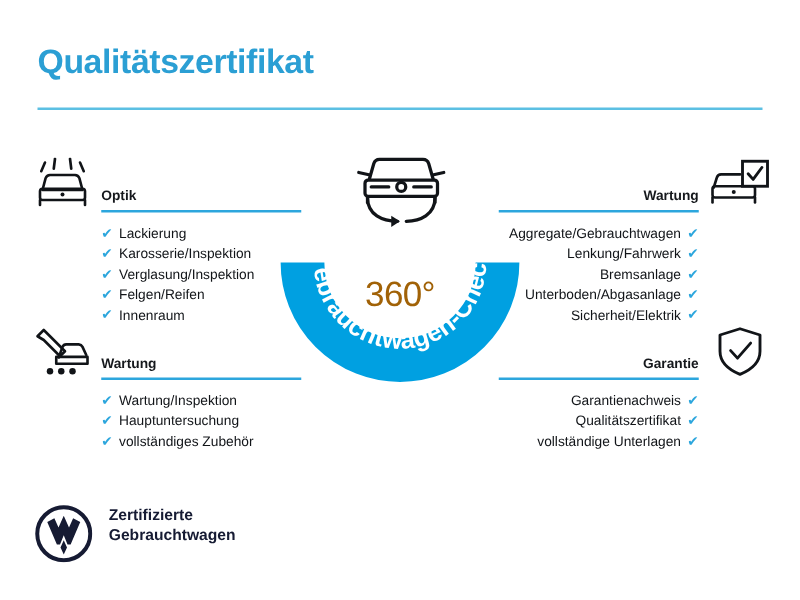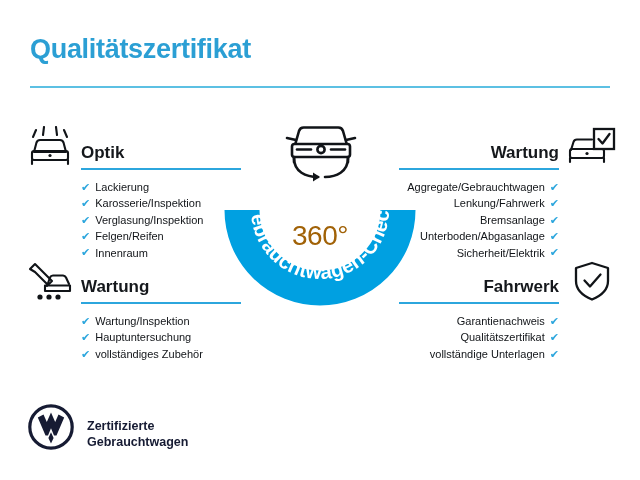--- a/index.html
+++ b/index.html
@@ -52,21 +52,21 @@
   .sec-technik  { left: 356px; top: 126px; width: 260px; }
   .sec-garantie { left: 356px; top: 260px; width: 260px; }
 
   .sec-head {
     position: relative;
     height: 46px;
   }
   .sec-title {
     position: absolute;
     bottom: 9px;
-    font-size: 17px;
+    font-size: 11px;
     font-weight: bold;
     color: #15181c;
     white-space: nowrap;
   }
   .left .sec-title  { left: 57px; }
   .right .sec-title { right: 57px; }
 
   .sec-rule {
     position: absolute;
     bottom: 2px;
@@ -147,21 +147,21 @@
     height: 72px;
   }
   .badge-car svg { display: block; width: 100%; height: 100%; }
 
   
   .footer {
     position: absolute;
     left: 28px;
     top: 404px;
     display: flex;
-    align-items: flex-end;
+    align-items: flex-start;
   }
   .vw-logo { width: 46px; height: 46px; }
   .vw-logo svg { display: block; width: 100%; height: 100%; }
   .footer-text {
     margin-left: 13px;
     font-size: 12.5px;
     font-weight: bold;
     line-height: 16px;
     color: #161b33;
   }
@@ -293,21 +293,21 @@
   </div>
 
   <div class="section right sec-garantie">
     <div class="sec-head">
       <div class="sec-icon">
         <svg viewBox="0 0 48 42">
           <path d="M24 3 L40 8 L40 21 C40 30 32.5 36 24 39.5 C15.5 36 8 30 8 21 L8 8 Z" fill="none" stroke="#111418" stroke-width="2.3" stroke-linejoin="round"></path>
           <path d="M16.5 20.5 L22 26.5 L32.5 14.5" fill="none" stroke="#111418" stroke-width="2.3" stroke-linecap="round" stroke-linejoin="round"></path>
         </svg>
       </div>
-      <div class="sec-title">Fahrwerk</div>
+      <div class="sec-title">Garantie</div>
       <div class="sec-rule"></div>
     </div>
     <ul class="check-list">
       <li class="check-item">
         <span>Garantienachweis</span>
         <span class="check-mark">✔</span>
       </li>
       <li class="check-item">
         <span>Qualitätszertifikat</span>
         <span class="check-mark">✔</span>

